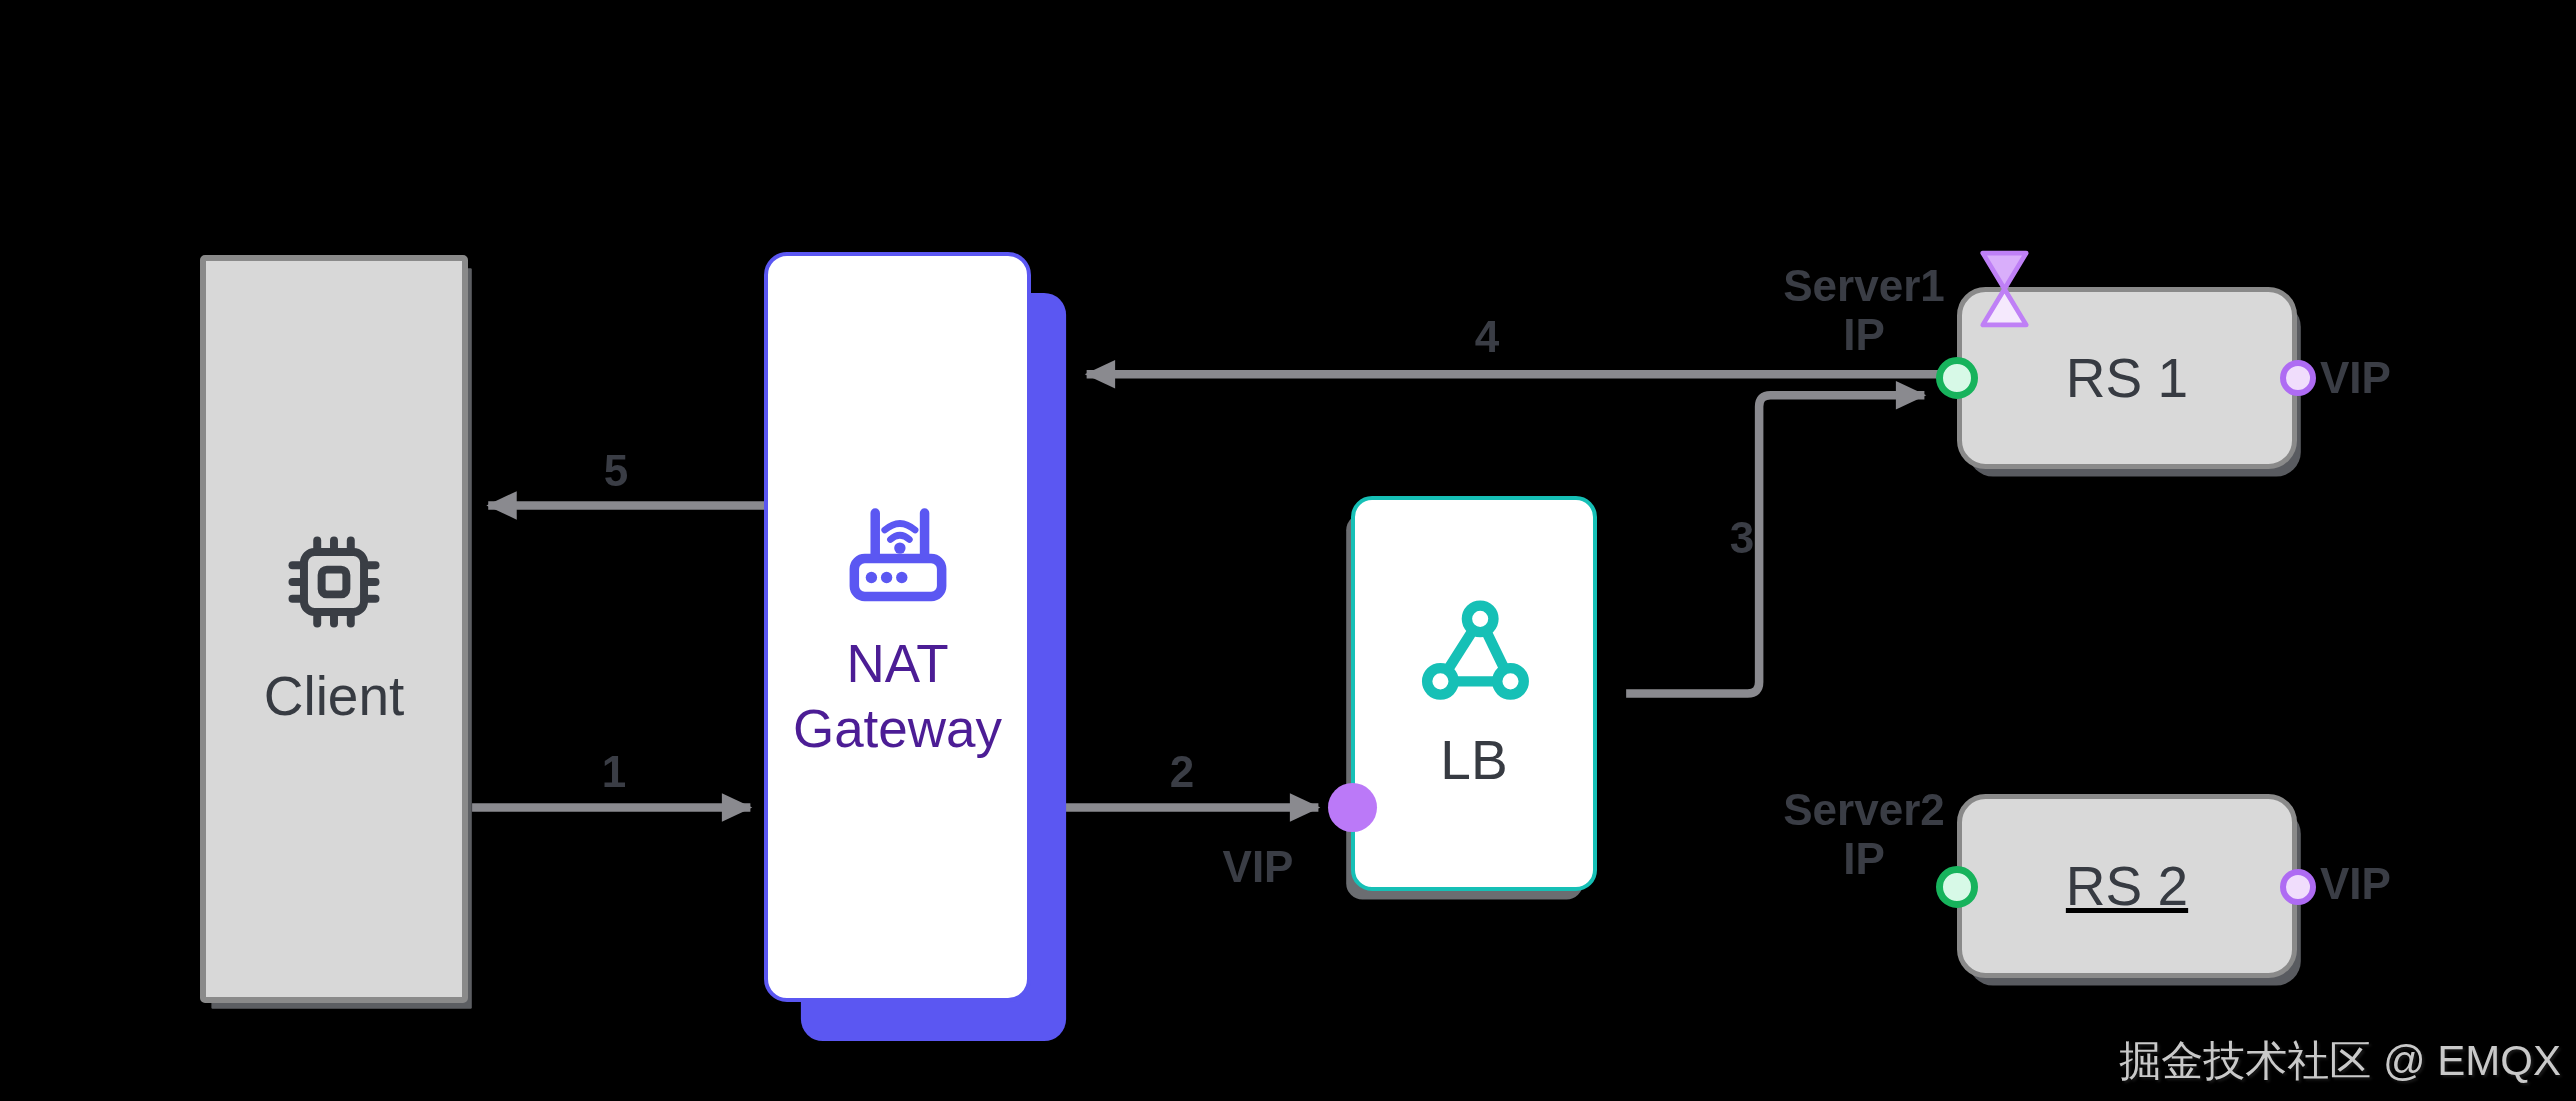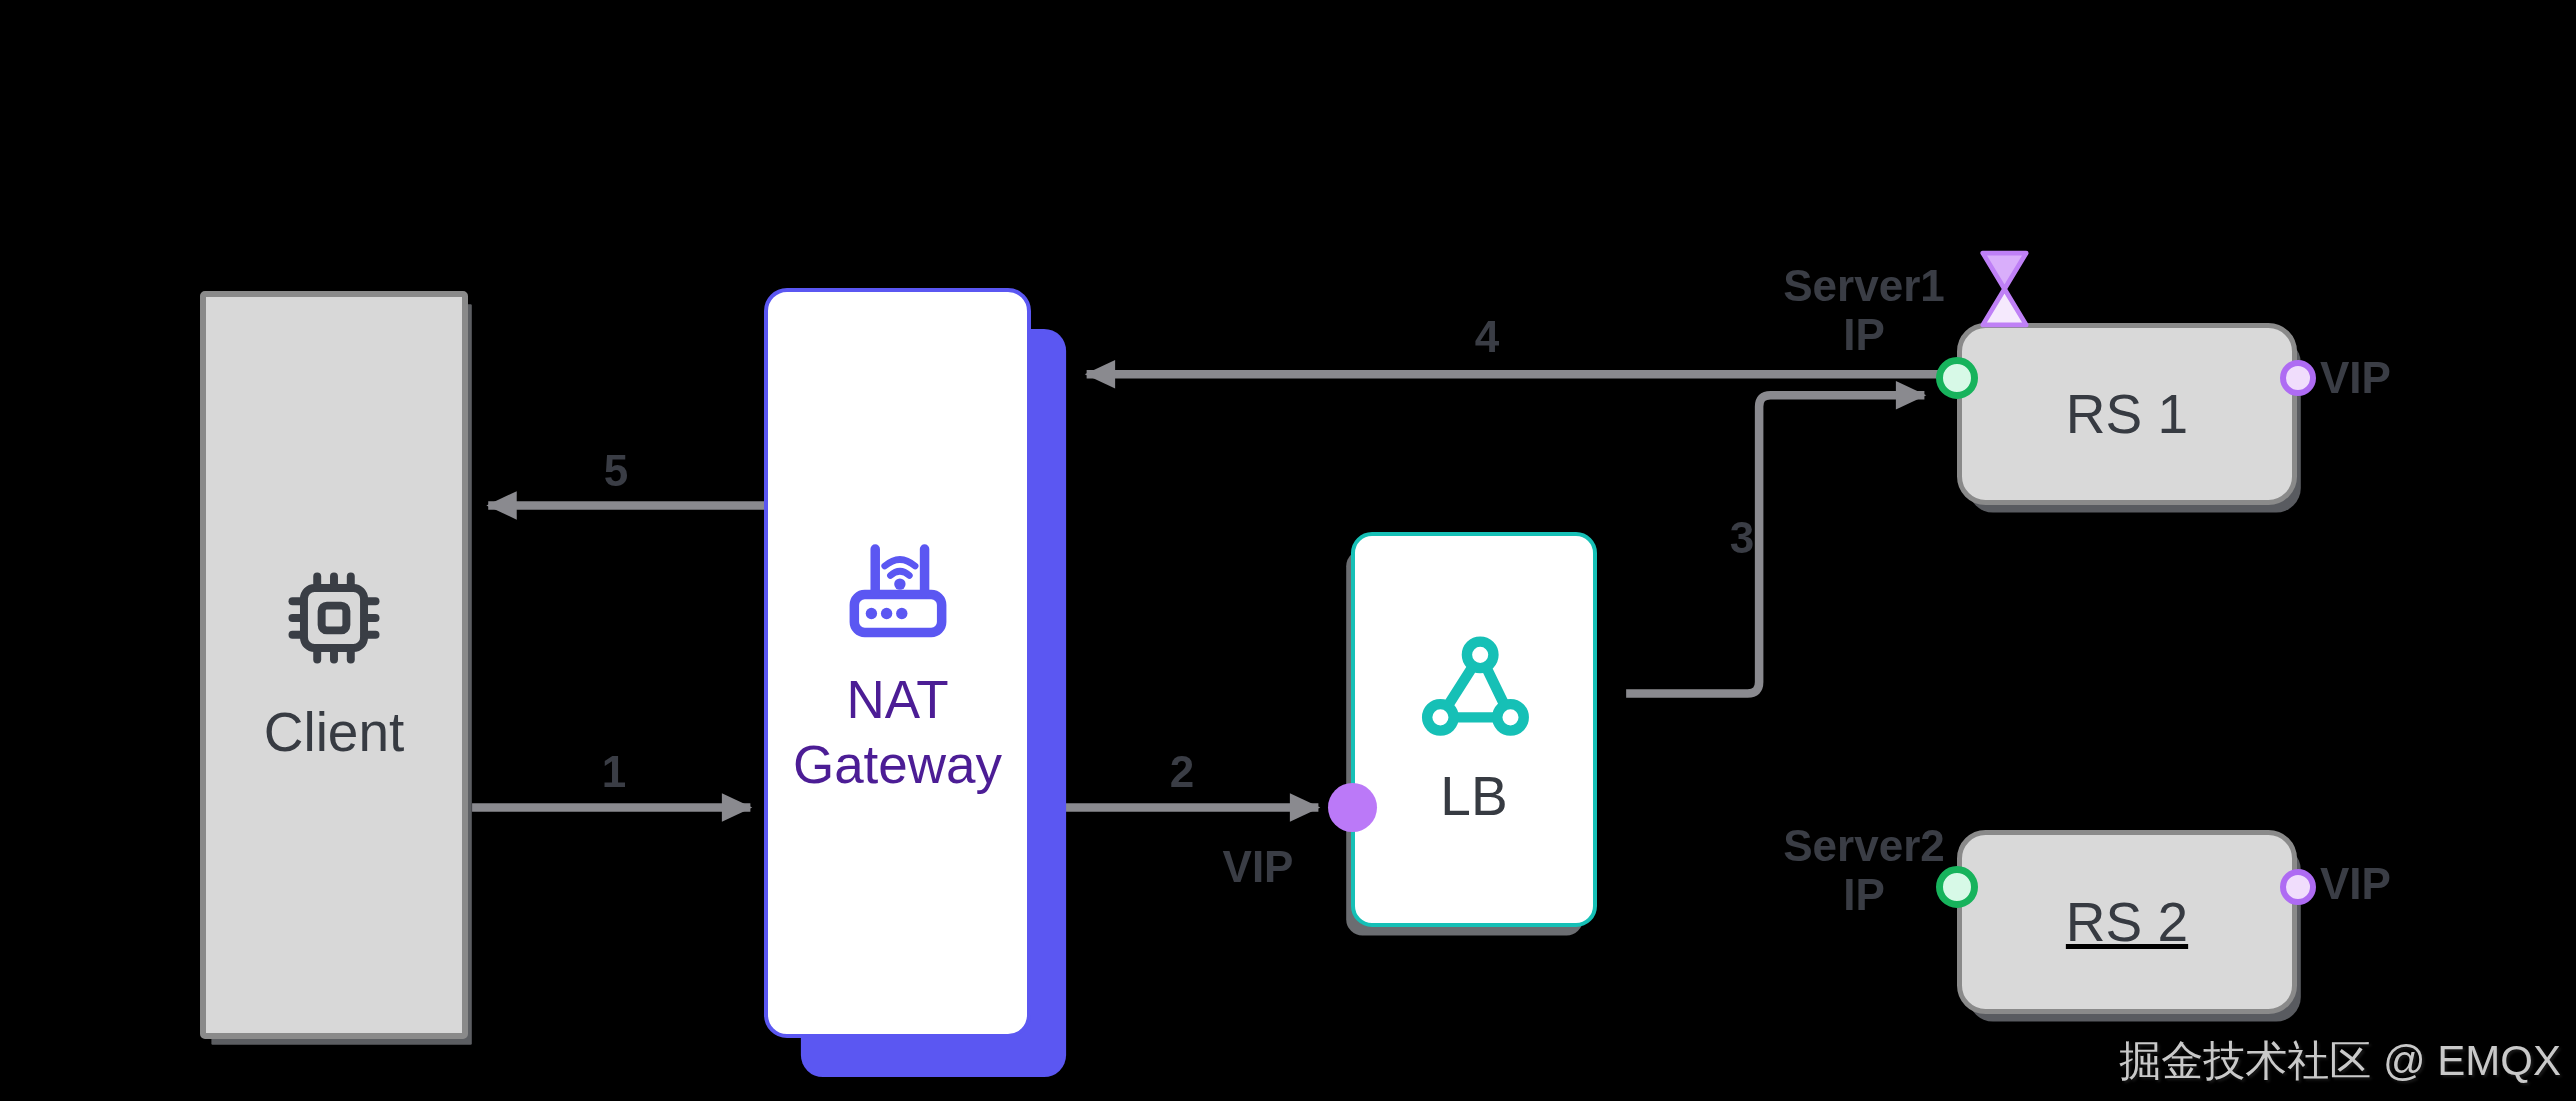--- a/index.html
+++ b/index.html
@@ -1,21 +1,21 @@
 <!DOCTYPE html>
 <html style="font-size:15px"><head>
 <meta charset="utf-8">
 <style>
   html,body{margin:0;padding:0;background:#000;}
   .canvas{position:relative;width:2576px;height:1102px;background:#000;overflow:hidden;
           font-family:"Liberation Sans",sans-serif;}
 
   
   .node{position:absolute;display:flex;flex-direction:column;align-items:center;
-        justify-content:center;box-sizing:border-box;margin-top:36px;}
+        justify-content:center;box-sizing:border-box;}
   .node-label{color:#373b42;font-size:55px;line-height:1.2;text-align:center;}
 
   .client-box{left:200px;top:255px;width:268px;height:748px;background:#d8d8d8;
               border:6.6px solid #8a8a8a;border-radius:5px;gap:28.5px;
               box-shadow:7.6px 9.5px 0 -3.8px #5c5e62;}
   .nat-box{left:764px;top:252px;width:267px;height:750px;background:#ffffff;
            border:4.7px solid #5b57f2;border-radius:23px;gap:25px;
            box-shadow:36px 40px 0 -0.9px #5b57f2;}
   .lb-box{left:1351px;top:496px;width:246px;height:395px;background:#ffffff;
           border:4.7px solid #16c0b6;border-radius:21px;gap:17px;
@@ -141,21 +141,21 @@
   <div class="ann center" style="left:1742px;top:513px;">3</div>
   <div class="ann center" style="left:1487px;top:312px;">4</div>
 
   <div class="ann center" style="left:1258px;top:842px;">VIP</div>
 
   <div class="ann center" style="left:1864px;top:261px;">
     <div>Server1</div>
     <div>IP</div>
   </div>
 
-  <div class="ann center" style="left:1864px;top:785px;margin-top:36px;">
+  <div class="ann center" style="left:1864px;top:785px;">
     <div>Server2</div>
     <div>IP</div>
   </div>
 
   <div class="ann" style="left:2320px;top:353px;">VIP</div>
   <div class="ann" style="left:2320px;top:859px;">VIP</div>
 
   <div class="watermark">掘金技术社区 @ EMQX</div>
 
 </div>

